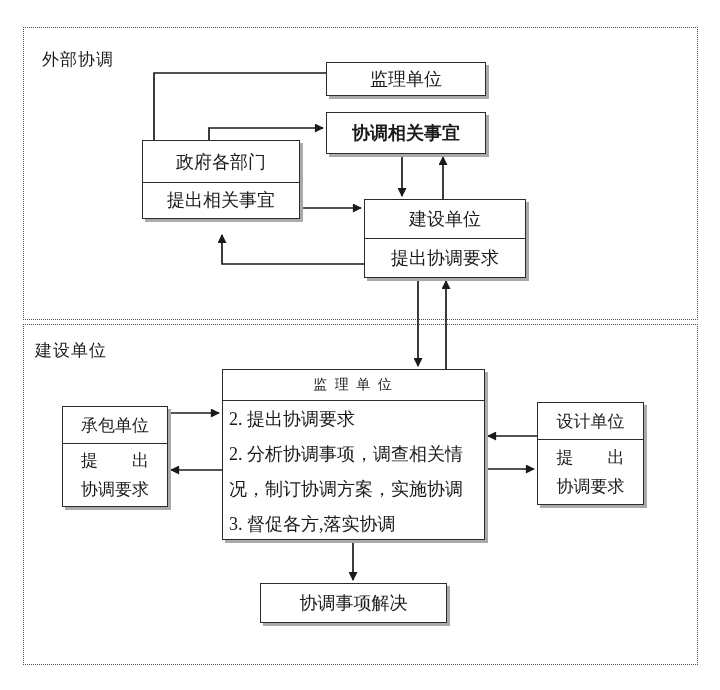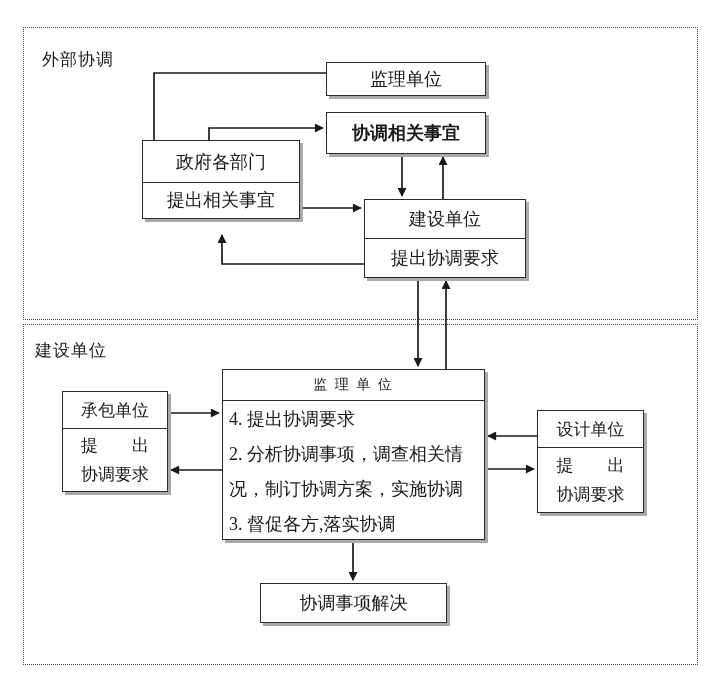--- a/index.html
+++ b/index.html
@@ -115,35 +115,35 @@
   </div>
 
   <div class="node" style="left:364px; top:199px; width:162px; height:79px;">
     <div class="cell divided" style="height:39px;">建设单位</div>
     <div class="cell" style="height:37px;">提出协调要求</div>
   </div>
 
   <div class="node" style="left:222px; top:369px; width:263px; height:171px;">
     <div class="cell divided main-title" style="height:31px;">监 理 单 位</div>
     <div class="main-list">
-      <div>4. 提出协调要求</div>
+      <div>2. 提出协调要求</div>
       <div>2. 分析协调事项，调查相关情况，制订协调方案，实施协调</div>
       <div>3. 督促各方,落实协调</div>
     </div>
   </div>
 
-  <div class="node" style="left:62px; top:391px; width:106px; height:101px;">
+  <div class="node" style="left:62px; top:406px; width:106px; height:101px;">
     <div class="cell divided" style="height:37px; font-size:17px;">承包单位</div>
     <div class="cell two-line" style="height:61px;">
       <div>提　　出</div>
       <div>协调要求</div>
     </div>
   </div>
 
-  <div class="node" style="left:537px; top:402px; width:107px; height:103px;margin-top:8px;">
+  <div class="node" style="left:537px; top:402px; width:107px; height:103px;">
     <div class="cell divided" style="height:37px; font-size:17px;">设计单位</div>
     <div class="cell two-line" style="height:63px;">
       <div>提　　出</div>
       <div>协调要求</div>
     </div>
   </div>
 
   <div class="node" style="left:260px; top:583px; width:187px; height:40px;">
     <div class="cell" style="height:100%;">协调事项解决</div>
   </div>

